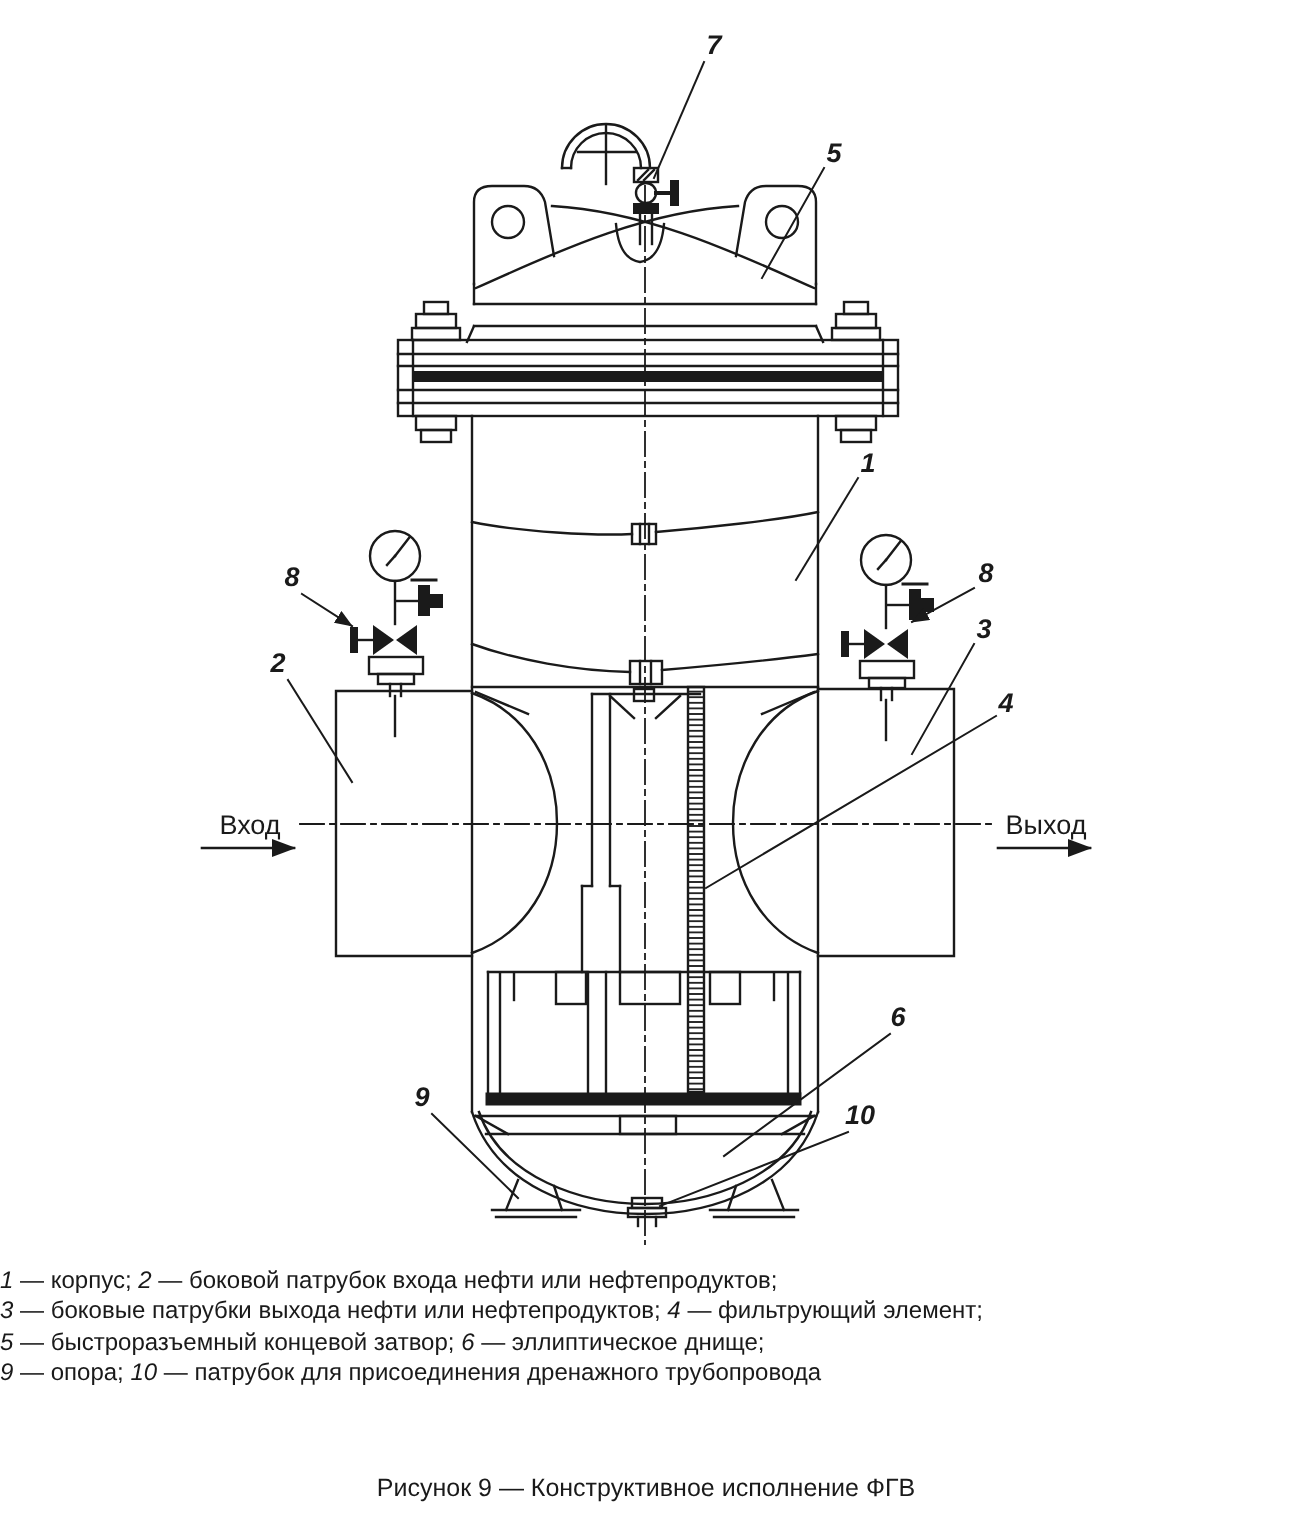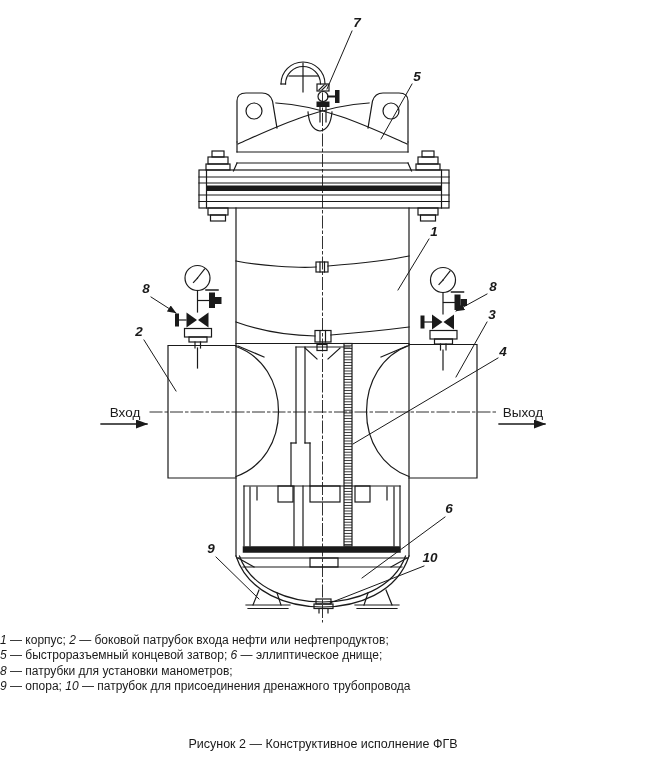--- a/index.html
+++ b/index.html
@@ -238,20 +238,20 @@
   </g>
 
   <g font-family="Liberation Sans, sans-serif" font-size="13.5" fill="#1a1a1a" text-anchor="middle">
     <text x="125" y="417">Вход</text>
     <text x="523" y="417">Выход</text>
   </g>
 </svg>
 
 <div class="legend">
   <div class="legend-line"><i>1</i> — корпус; <i>2</i> — боковой патрубок входа нефти или нефтепродуктов;</div>
+  <div class="legend-line"><i>3</i> — боковые патрубки выхода нефти или нефтепродуктов; <i>4</i> — фильтрующий элемент;</div>
   <div class="legend-line"><i>5</i> — быстроразъемный концевой затвор; <i>6</i> — эллиптическое днище;</div>
-  <div class="legend-line"><i>8</i> — патрубки для установки манометров;</div>
   <div class="legend-line"><i>9</i> — опора; <i>10</i> — патрубок для присоединения дренажного трубопровода</div>
 </div>
 
-<div class="caption">Рисунок 2 — Конструктивное исполнение ФГВ</div>
+<div class="caption">Рисунок 9 — Конструктивное исполнение ФГВ</div>
 
 </div>
 
 </body></html>

